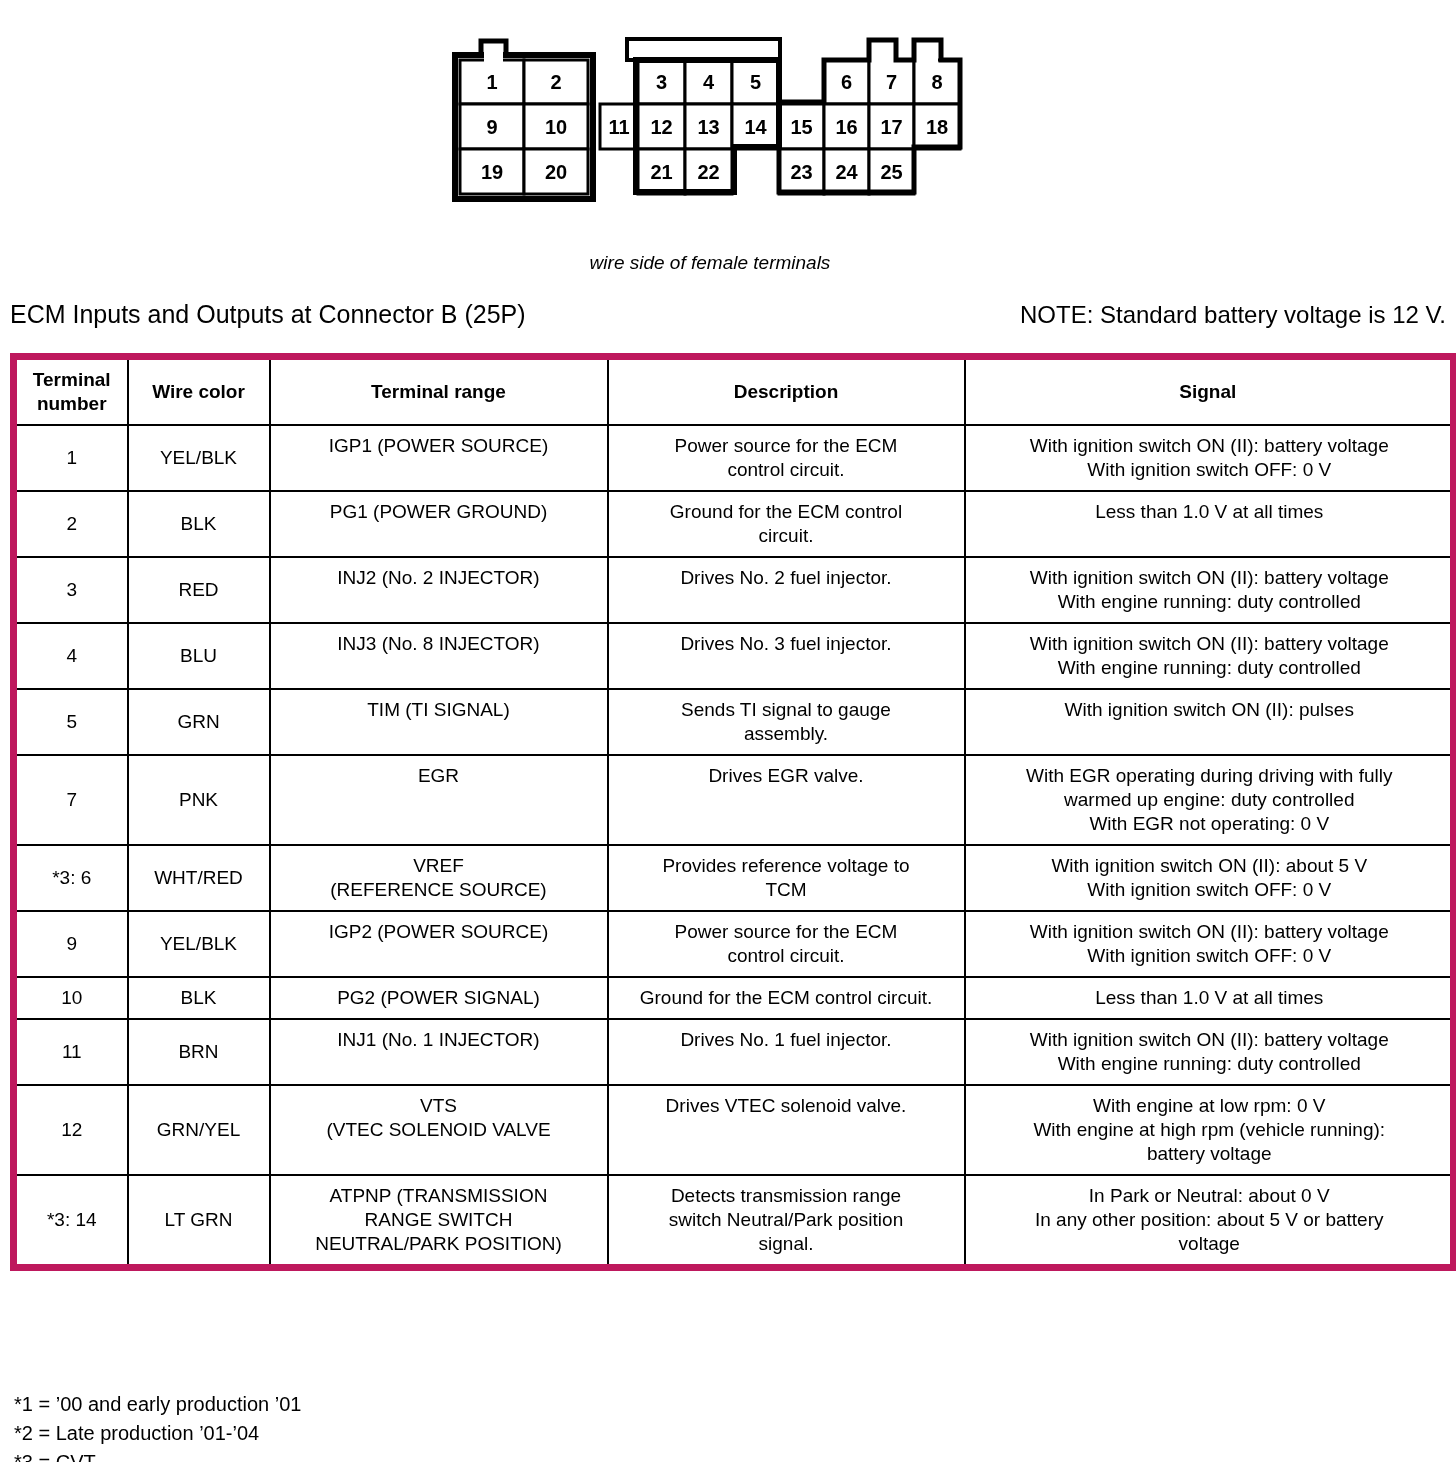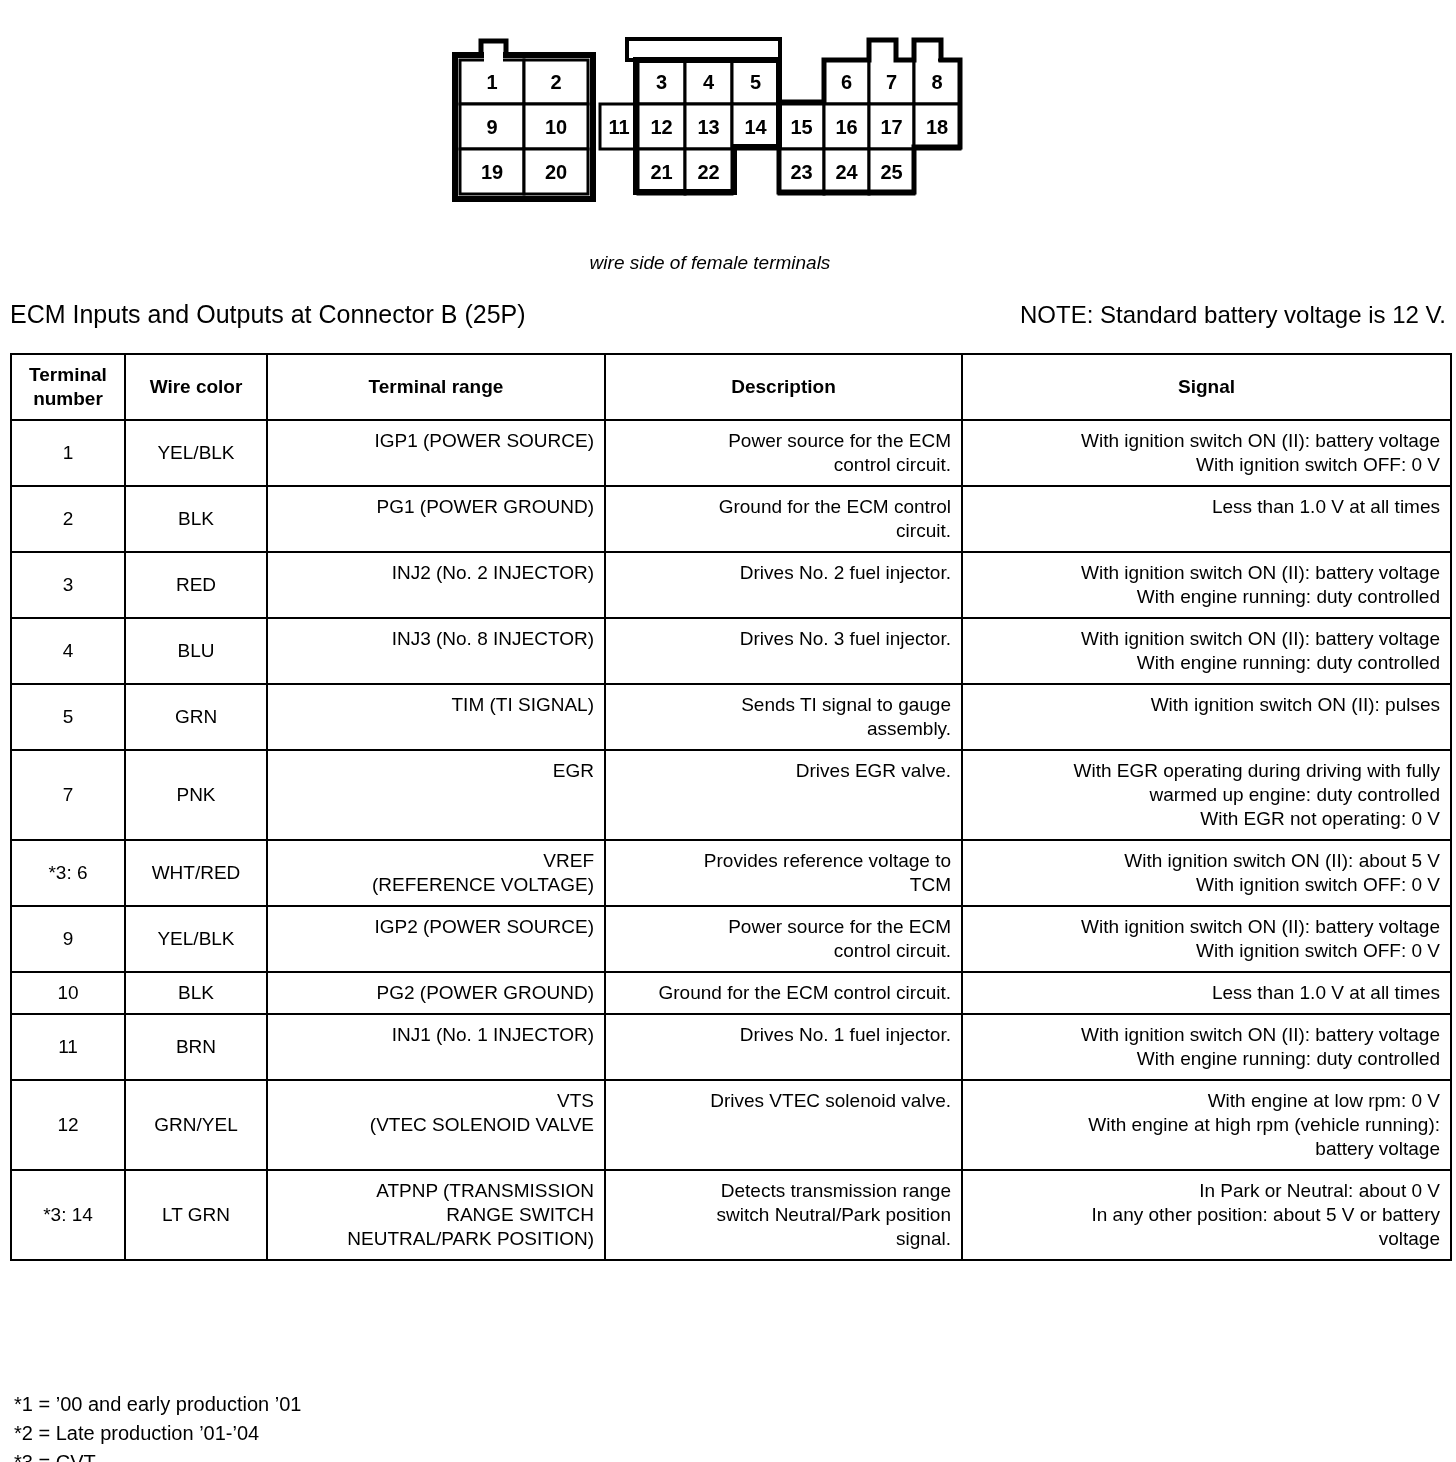--- a/index.html
+++ b/index.html
@@ -12,27 +12,27 @@
         text-align:center;font-size:19px;font-style:italic;}
 
   
   .title-row{position:absolute;left:10px;top:300px;width:1436px;
         display:flex;justify-content:space-between;align-items:baseline;}
   .page-title{font-size:25px;font-weight:normal;}
   .page-note{font-size:24px;font-weight:normal;}
 
   
   .table-wrap{position:absolute;left:10px;top:353px;width:1440px;}
-  table{border-collapse:collapse;table-layout:fixed;width:1440px;border:2px solid #be185d;}
+  table{border-collapse:collapse;table-layout:fixed;width:1440px;border:7px solid #be185d;}
   col.c1{width:114px}col.c2{width:142px}col.c3{width:338px}col.c4{width:357px}col.c5{width:489px}
   th,td{border:2px solid #000;font-size:19px;}
   th{font-weight:bold;text-align:center;vertical-align:middle;height:60px;padding:2px 6px;line-height:24px;}
   td{padding:8px 10px;line-height:24px;}
   td.num{text-align:center;vertical-align:middle;white-space:normal;}
-  td.txt{text-align:right;vertical-align:top;white-space:pre-line;border-radius:26px;}
+  td.txt{text-align:center;vertical-align:top;white-space:pre-line;border-radius:26px;}
   td.sig{padding-left:13px;}
   tr{page-break-inside:avoid;}
 
   
   .footnotes{position:absolute;left:14px;top:1390px;font-size:20px;line-height:29px;}
 </style>
 </head>
 <body>
 
 <div class="page">
@@ -223,39 +223,39 @@
             <td class="txt">EGR</td>
             <td class="txt">Drives EGR valve.</td>
             <td class="txt sig">With EGR operating during driving with fully
 warmed up engine: duty controlled
 With EGR not operating: 0 V</td>
           </tr>
           <tr>
             <td class="num">*3: 6</td>
             <td class="num">WHT/RED</td>
             <td class="txt">VREF
-(REFERENCE VOLTAGE)</td>
+(REFERENCE SOURCE)</td>
             <td class="txt">Provides reference voltage to
 TCM</td>
             <td class="txt sig">With ignition switch ON (II): about 5 V
 With ignition switch OFF: 0 V</td>
           </tr>
           <tr>
             <td class="num">9</td>
             <td class="num">YEL/BLK</td>
             <td class="txt">IGP2 (POWER SOURCE)</td>
             <td class="txt">Power source for the ECM
 control circuit.</td>
             <td class="txt sig">With ignition switch ON (II): battery voltage
 With ignition switch OFF: 0 V</td>
           </tr>
           <tr>
             <td class="num">10</td>
             <td class="num">BLK</td>
-            <td class="txt">PG2 (POWER GROUND)</td>
+            <td class="txt">PG2 (POWER SIGNAL)</td>
             <td class="txt">Ground for the ECM control circuit.</td>
             <td class="txt sig">Less than 1.0 V at all times</td>
           </tr>
           <tr>
             <td class="num">11</td>
             <td class="num">BRN</td>
             <td class="txt">INJ1 (No. 1 INJECTOR)</td>
             <td class="txt">Drives No. 1 fuel injector.</td>
             <td class="txt sig">With ignition switch ON (II): battery voltage
 With engine running: duty controlled</td>

